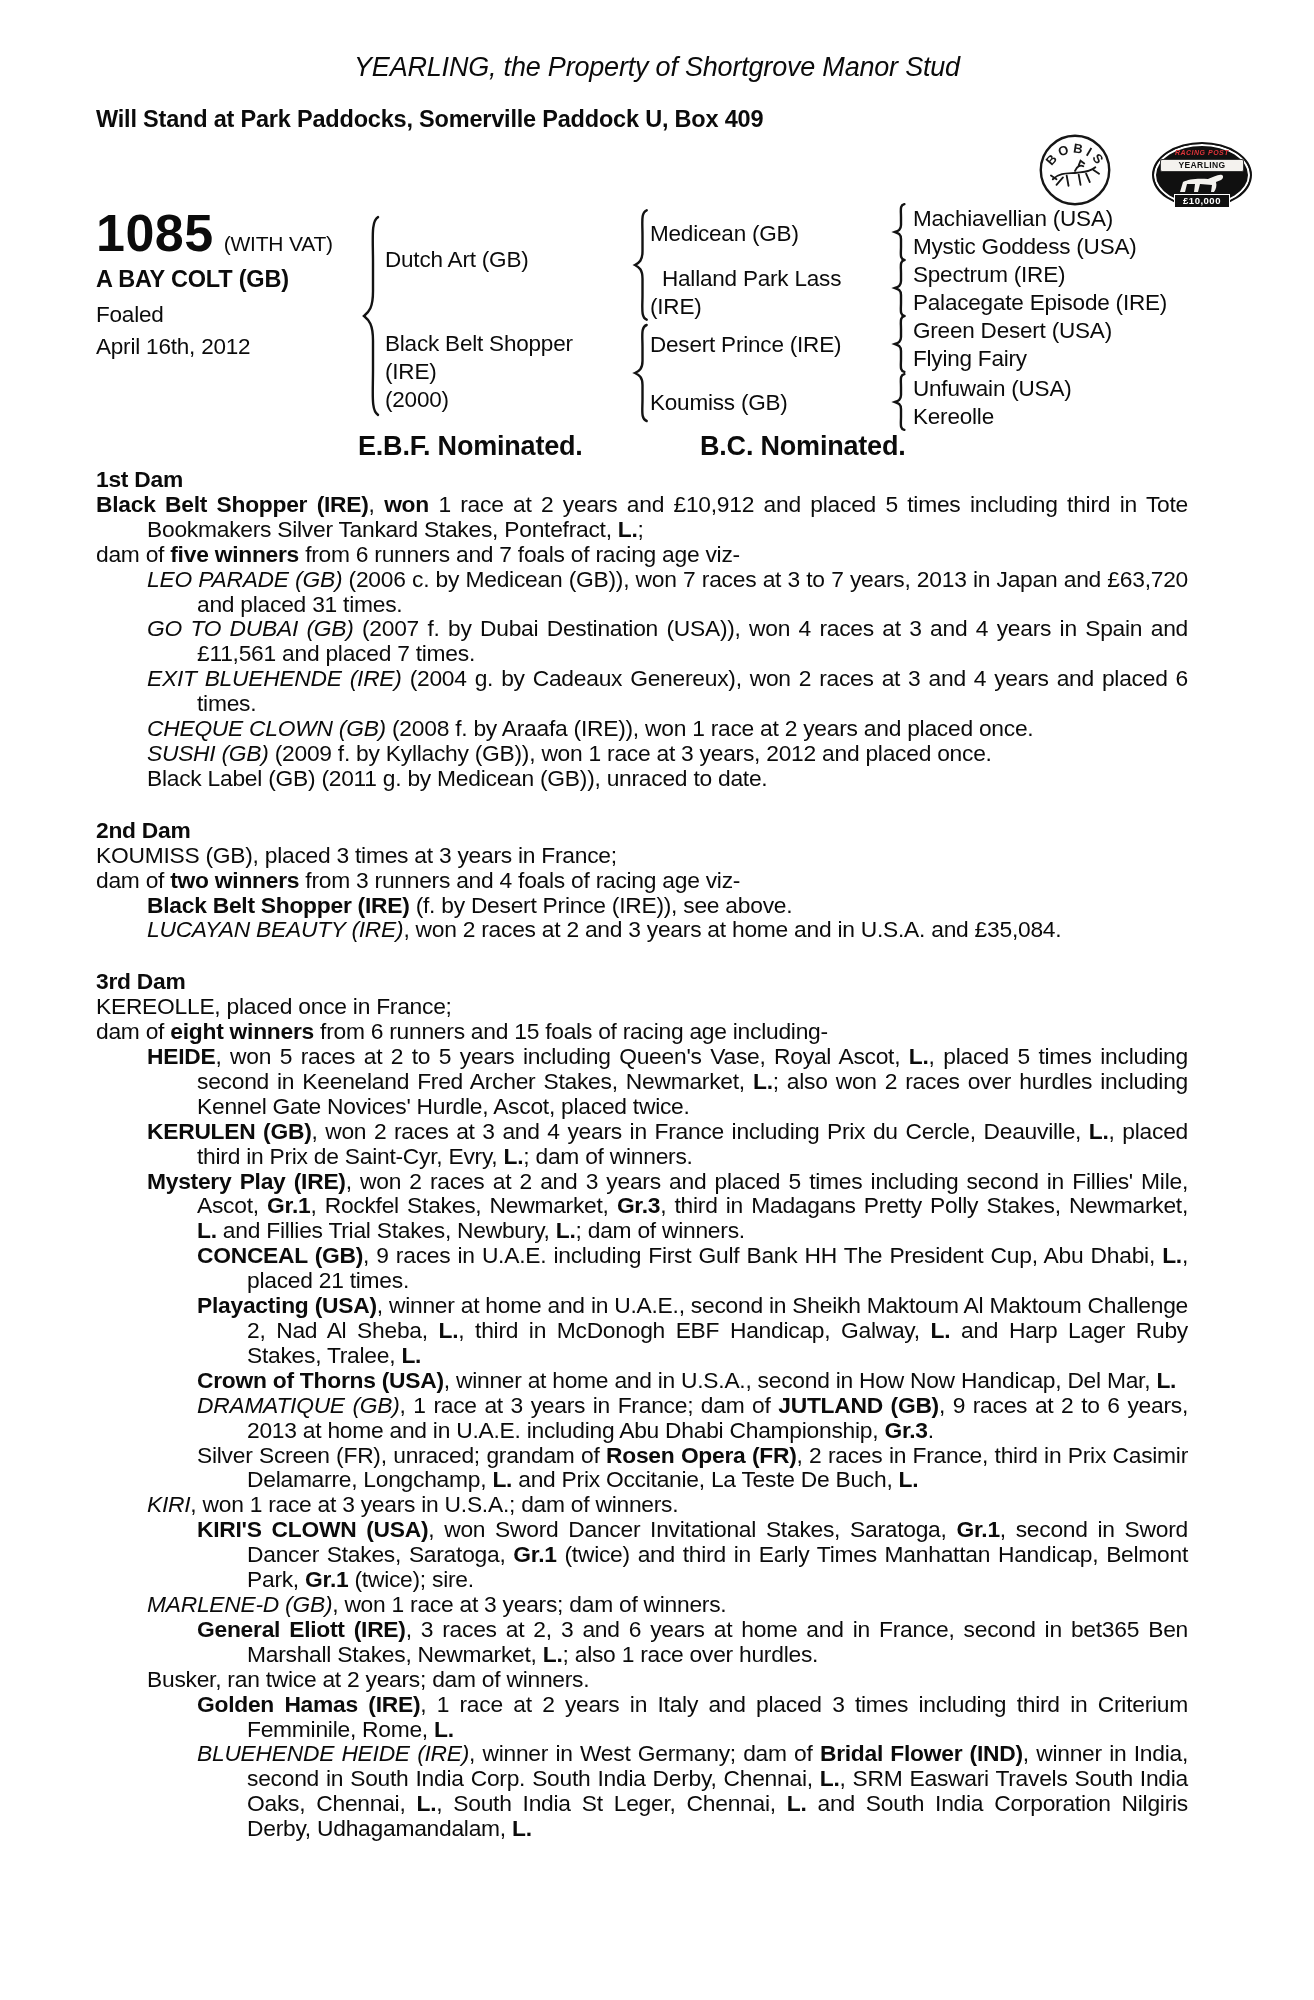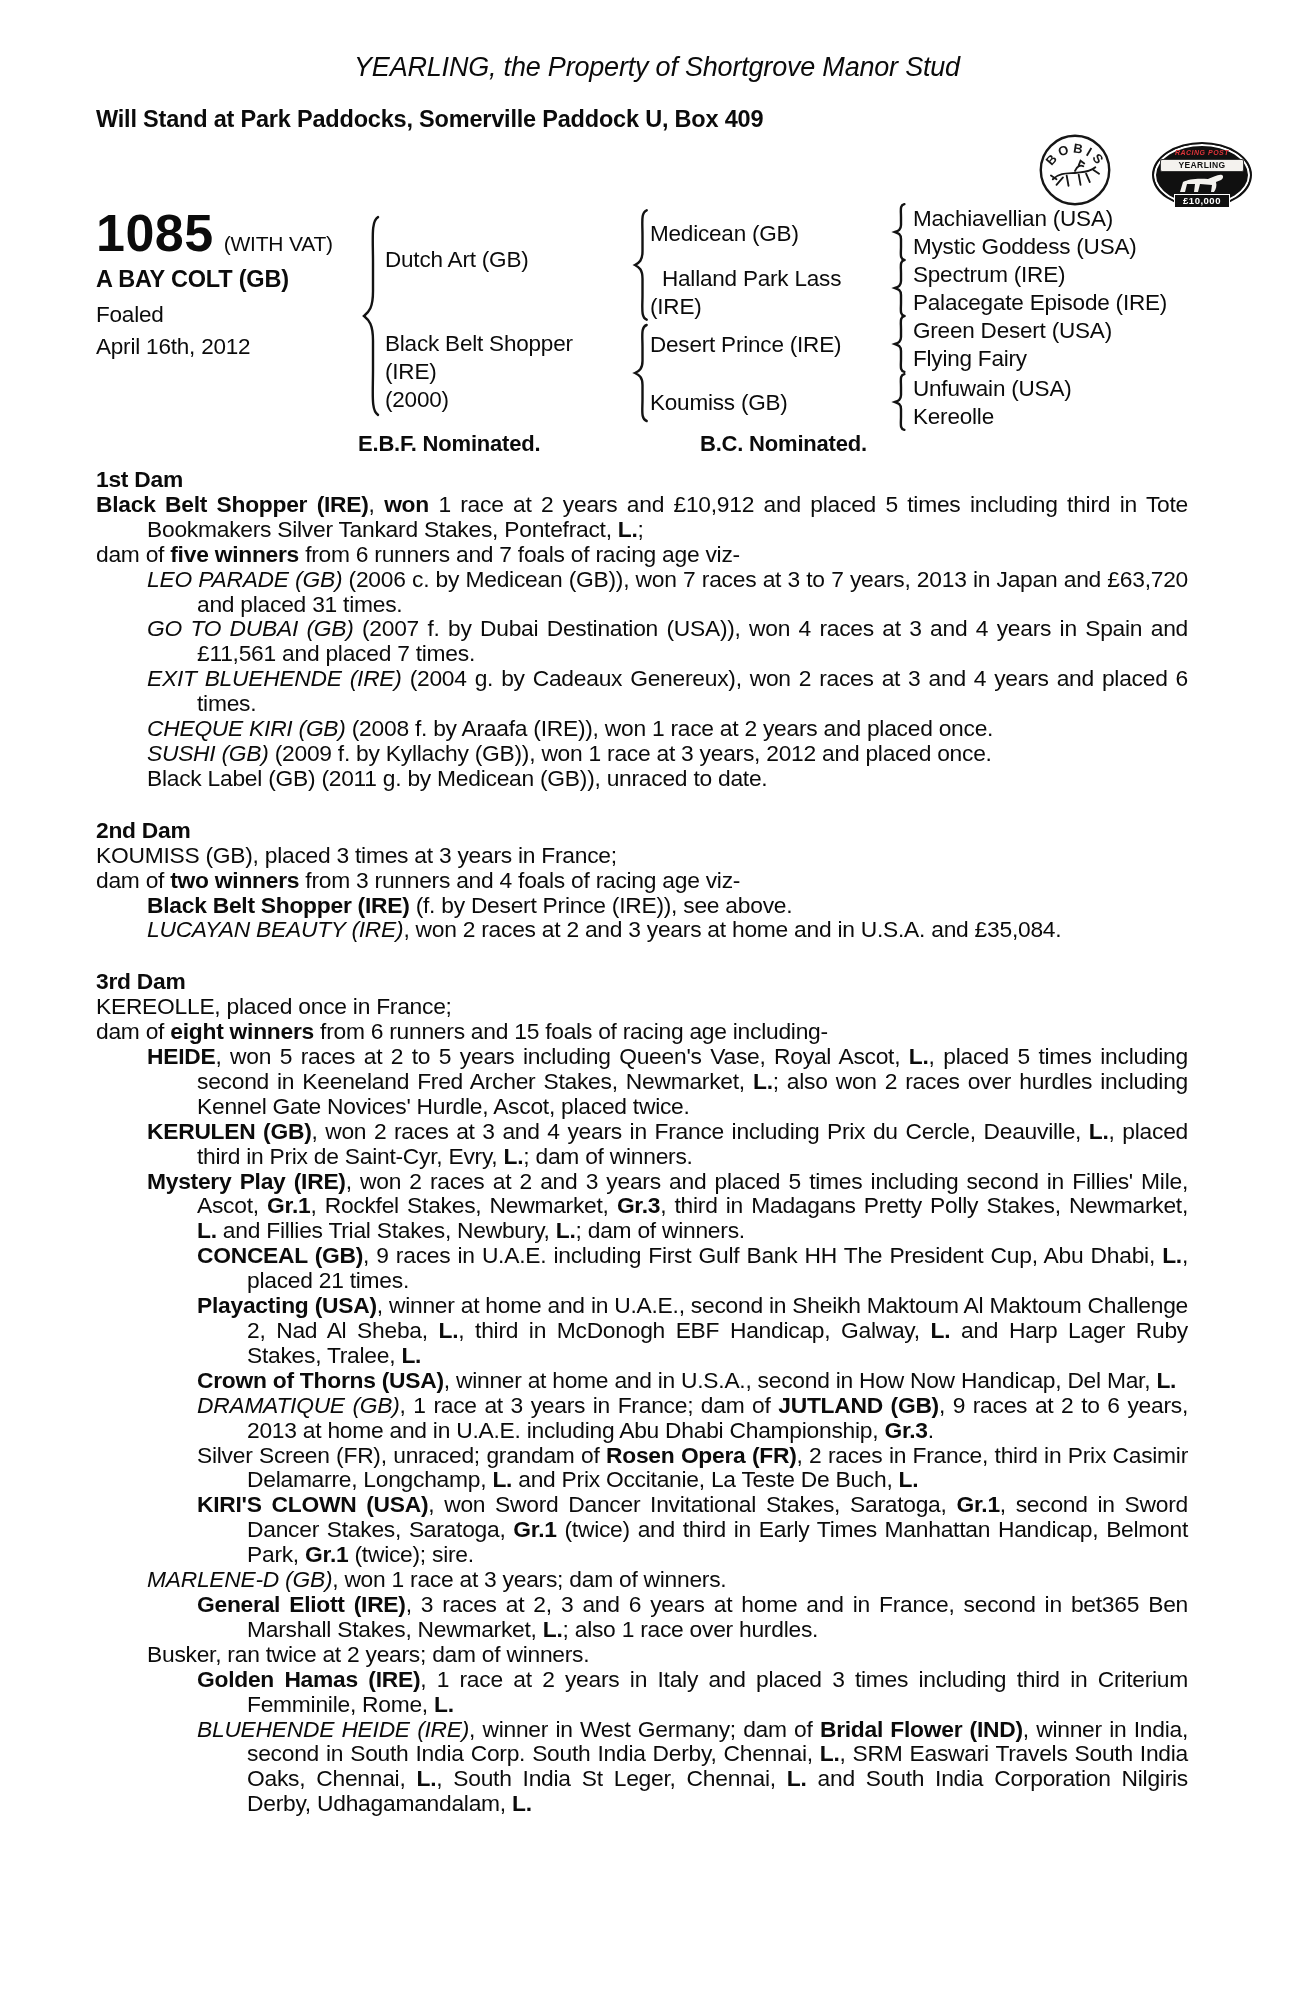--- a/index.html
+++ b/index.html
@@ -64,21 +64,21 @@
   .vat-note { font-size:21px; margin-left:10px; }
   .colt-desc { top:103px; left:0; font-weight:bold; font-size:23.5px; }
   .foaled-label { top:139px; left:0; }
   .foaled-date { top:171px; left:0; }
   .sire-name { top:84px; left:289px; }
   .dam-line1 { top:168px; left:289px; }
   .dam-line2 { top:196px; left:289px; }
   .dam-line3 { top:224px; left:289px; }
   .gp { left:554px; }
   .ggp { left:817px; }
-  .nom { top:268px; font-weight:bold; font-size:22px; }
+  .nom { top:268px; font-weight:bold; font-size:27px; }
   .brace { position:absolute; }
   .brace svg { width:100%; height:100%; display:block; }
   .brace path {
     fill:none; stroke:#131313; stroke-width:2.4;
     stroke-linecap:round; vector-effect:non-scaling-stroke;
   }
   
   .cat-text {
     position:absolute; top:467px; left:96px; width:1092px;
     font-size:22.8px; line-height:24.9px; letter-spacing:-0.25px;
@@ -195,21 +195,21 @@
 </div>
 
 <div class="cat-text" id="cat-text">
     <div class="section">
       <div class="dam-heading">1st Dam</div>
       <div class="para p0"><span class="b">Black Belt Shopper (IRE)</span><span>, </span><span class="b">won</span><span> 1 race at 2 years and £10,912 and placed 5 times including third in Tote Bookmakers Silver Tankard Stakes, Pontefract, </span><span class="b">L.</span><span>;</span></div>
       <div class="para p0"><span>dam of </span><span class="b">five winners</span><span> from 6 runners and 7 foals of racing age viz-</span></div>
       <div class="para p1"><span class="i">LEO PARADE (GB)</span><span> (2006 c. by Medicean (GB)), won 7 races at 3 to 7 years, 2013 in Japan and £63,720 and placed 31 times.</span></div>
       <div class="para p1"><span class="i">GO TO DUBAI (GB)</span><span> (2007 f. by Dubai Destination (USA)), won 4 races at 3 and 4 years in Spain and £11,561 and placed 7 times.</span></div>
       <div class="para p1"><span class="i">EXIT BLUEHENDE (IRE)</span><span> (2004 g. by Cadeaux Genereux), won 2 races at 3 and 4 years and placed 6 times.</span></div>
-      <div class="para p1"><span class="i">CHEQUE KIRI (GB)</span><span> (2008 f. by Araafa (IRE)), won 1 race at 2 years and placed once.</span></div>
+      <div class="para p1"><span class="i">CHEQUE CLOWN (GB)</span><span> (2008 f. by Araafa (IRE)), won 1 race at 2 years and placed once.</span></div>
       <div class="para p1"><span class="i">SUSHI (GB)</span><span> (2009 f. by Kyllachy (GB)), won 1 race at 3 years, 2012 and placed once.</span></div>
       <div class="para p1"><span>Black Label (GB) (2011 g. by Medicean (GB)), unraced to date.</span></div>
     </div>
     <div class="section">
       <div class="dam-heading">2nd Dam</div>
       <div class="para p0"><span>KOUMISS (GB), placed 3 times at 3 years in France;</span></div>
       <div class="para p0"><span>dam of </span><span class="b">two winners</span><span> from 3 runners and 4 foals of racing age viz-</span></div>
       <div class="para p1"><span class="b">Black Belt Shopper (IRE)</span><span> (f. by Desert Prince (IRE)), see above.</span></div>
       <div class="para p1"><span class="i">LUCAYAN BEAUTY (IRE)</span><span>, won 2 races at 2 and 3 years at home and in U.S.A. and £35,084.</span></div>
     </div>
@@ -218,20 +218,21 @@
       <div class="para p0"><span>KEREOLLE, placed once in France;</span></div>
       <div class="para p0"><span>dam of </span><span class="b">eight winners</span><span> from 6 runners and 15 foals of racing age including-</span></div>
       <div class="para p1"><span class="b">HEIDE</span><span>, won 5 races at 2 to 5 years including Queen's Vase, Royal Ascot, </span><span class="b">L.</span><span>, placed 5 times including second in Keeneland Fred Archer Stakes, Newmarket, </span><span class="b">L.</span><span>; also won 2 races over hurdles including Kennel Gate Novices' Hurdle, Ascot, placed twice.</span></div>
       <div class="para p1"><span class="b">KERULEN (GB)</span><span>, won 2 races at 3 and 4 years in France including Prix du Cercle, Deauville, </span><span class="b">L.</span><span>, placed third in Prix de Saint-Cyr, Evry, </span><span class="b">L.</span><span>; dam of winners.</span></div>
       <div class="para p1"><span class="b">Mystery Play (IRE)</span><span>, won 2 races at 2 and 3 years and placed 5 times including second in Fillies' Mile, Ascot, </span><span class="b">Gr.1</span><span>, Rockfel Stakes, Newmarket, </span><span class="b">Gr.3</span><span>, third in Madagans Pretty Polly Stakes, Newmarket, </span><span class="b">L.</span><span> and Fillies Trial Stakes, Newbury, </span><span class="b">L.</span><span>; dam of winners.</span></div>
       <div class="para p2"><span class="b">CONCEAL (GB)</span><span>, 9 races in U.A.E. including First Gulf Bank HH The President Cup, Abu Dhabi, </span><span class="b">L.</span><span>, placed 21 times.</span></div>
       <div class="para p2"><span class="b">Playacting (USA)</span><span>, winner at home and in U.A.E., second in Sheikh Maktoum Al Maktoum Challenge 2, Nad Al Sheba, </span><span class="b">L.</span><span>, third in McDonogh EBF Handicap, Galway, </span><span class="b">L.</span><span> and Harp Lager Ruby Stakes, Tralee, </span><span class="b">L.</span></div>
       <div class="para p2"><span class="b">Crown of Thorns (USA)</span><span>, winner at home and in U.S.A., second in How Now Handicap, Del Mar, </span><span class="b">L.</span></div>
       <div class="para p2"><span class="i">DRAMATIQUE (GB)</span><span>, 1 race at 3 years in France; dam of </span><span class="b">JUTLAND (GB)</span><span>, 9 races at 2 to 6 years, 2013 at home and in U.A.E. including Abu Dhabi Championship, </span><span class="b">Gr.3</span><span>.</span></div>
       <div class="para p2"><span>Silver Screen (FR), unraced; grandam of </span><span class="b">Rosen Opera (FR)</span><span>, 2 races in France, third in Prix Casimir Delamarre, Longchamp, </span><span class="b">L.</span><span> and Prix Occitanie, La Teste De Buch, </span><span class="b">L.</span></div>
+      <div class="para p1"><span class="i">KIRI</span><span>, won 1 race at 3 years in U.S.A.; dam of winners.</span></div>
       <div class="para p2"><span class="b">KIRI'S CLOWN (USA)</span><span>, won Sword Dancer Invitational Stakes, Saratoga, </span><span class="b">Gr.1</span><span>, second in Sword Dancer Stakes, Saratoga, </span><span class="b">Gr.1</span><span> (twice) and third in Early Times Manhattan Handicap, Belmont Park, </span><span class="b">Gr.1</span><span> (twice); sire.</span></div>
       <div class="para p1"><span class="i">MARLENE-D (GB)</span><span>, won 1 race at 3 years; dam of winners.</span></div>
       <div class="para p2"><span class="b">General Eliott (IRE)</span><span>, 3 races at 2, 3 and 6 years at home and in France, second in bet365 Ben Marshall Stakes, Newmarket, </span><span class="b">L.</span><span>; also 1 race over hurdles.</span></div>
       <div class="para p1"><span>Busker, ran twice at 2 years; dam of winners.</span></div>
       <div class="para p2"><span class="b">Golden Hamas (IRE)</span><span>, 1 race at 2 years in Italy and placed 3 times including third in Criterium Femminile, Rome, </span><span class="b">L.</span></div>
       <div class="para p2"><span class="i">BLUEHENDE HEIDE (IRE)</span><span>, winner in West Germany; dam of </span><span class="b">Bridal Flower (IND)</span><span>, winner in India, second in South India Corp. South India Derby, Chennai, </span><span class="b">L.</span><span>, SRM Easwari Travels South India Oaks, Chennai, </span><span class="b">L.</span><span>, South India St Leger, Chennai, </span><span class="b">L.</span><span> and South India Corporation Nilgiris Derby, Udhagamandalam, </span><span class="b">L.</span></div>
     </div>
   </div>
 
 </body></html>

